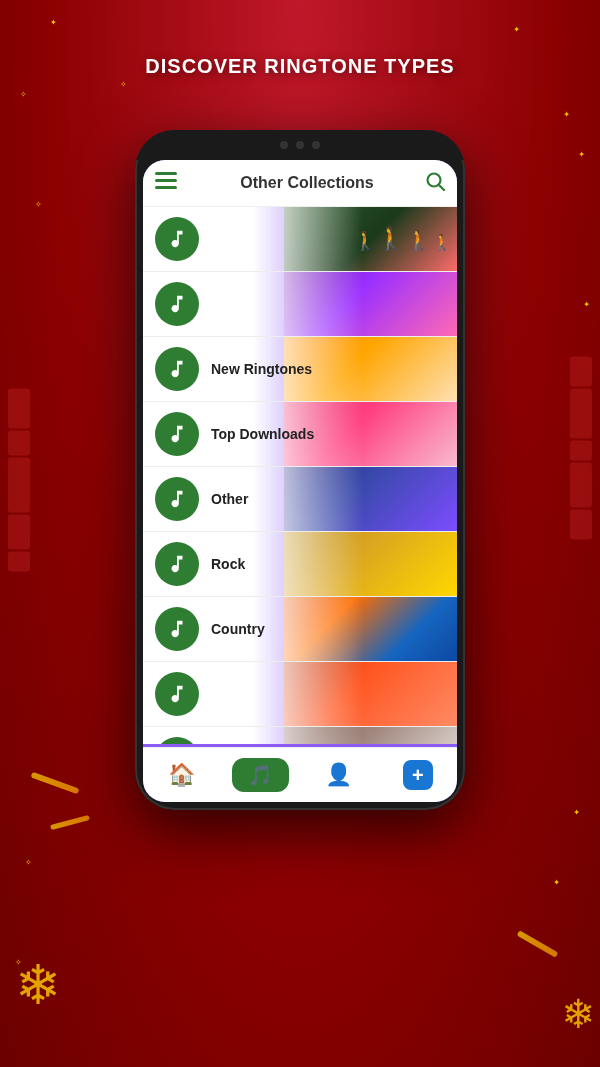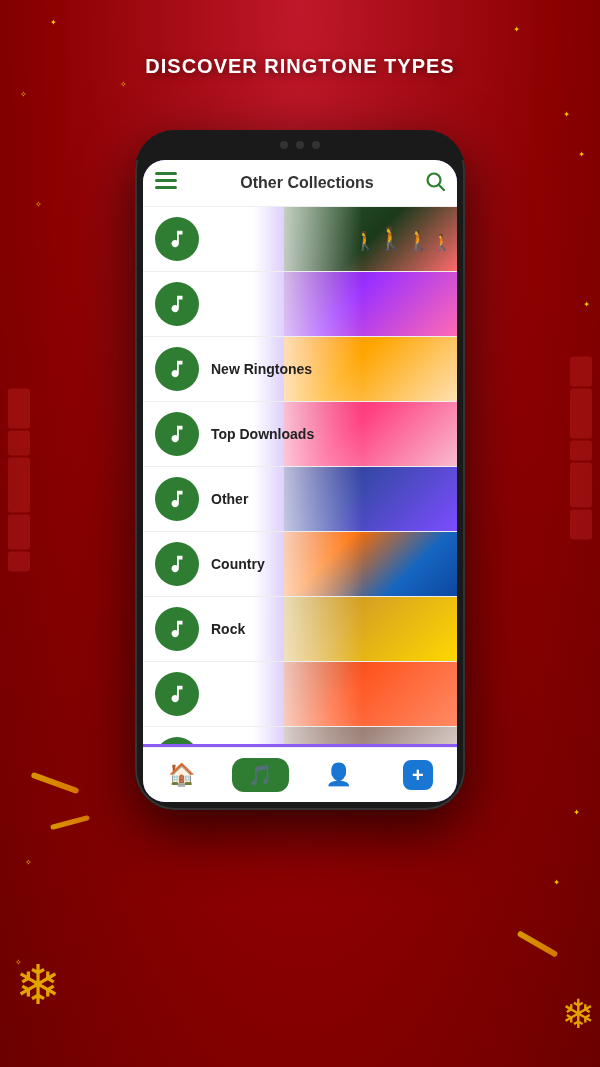--- a/index.html
+++ b/index.html
@@ -379,39 +379,39 @@
         <div class="item-bg-overlay"></div>
         <div class="item-icon-wrap">
           <svg viewBox="0 0 24 24">
               <path d="M12 3v10.55c-.59-.34-1.27-.55-2-.55-2.21 0-4 1.79-4 4s1.79 4 4 4 4-1.79 4-4V7h4V3h-6z"></path>
             </svg>
         </div>
         <span class="item-label">Other</span>
       </div>
 
       <div class="list-item">
+        <div class="item-bg bg-rock"></div>
+        <div class="item-bg-overlay"></div>
+        <div class="item-icon-wrap">
+          <svg viewBox="0 0 24 24">
+              <path d="M12 3v10.55c-.59-.34-1.27-.55-2-.55-2.21 0-4 1.79-4 4s1.79 4 4 4 4-1.79 4-4V7h4V3h-6z"></path>
+            </svg>
+        </div>
+        <span class="item-label">Rock</span>
+      </div>
+
+      <div class="list-item">
         <div class="item-bg bg-country"></div>
         <div class="item-bg-overlay"></div>
         <div class="item-icon-wrap">
           <svg viewBox="0 0 24 24">
               <path d="M12 3v10.55c-.59-.34-1.27-.55-2-.55-2.21 0-4 1.79-4 4s1.79 4 4 4 4-1.79 4-4V7h4V3h-6z"></path>
             </svg>
         </div>
         <span class="item-label">Country</span>
-      </div>
-
-      <div class="list-item">
-        <div class="item-bg bg-rock"></div>
-        <div class="item-bg-overlay"></div>
-        <div class="item-icon-wrap">
-          <svg viewBox="0 0 24 24">
-              <path d="M12 3v10.55c-.59-.34-1.27-.55-2-.55-2.21 0-4 1.79-4 4s1.79 4 4 4 4-1.79 4-4V7h4V3h-6z"></path>
-            </svg>
-        </div>
-        <span class="item-label">Rock</span>
       </div>
 
       <div class="list-item">
         <div class="item-bg bg-pop"></div>
         <div class="item-bg-overlay"></div>
         <div class="item-icon-wrap">
           <svg viewBox="0 0 24 24">
               <path d="M12 3v10.55c-.59-.34-1.27-.55-2-.55-2.21 0-4 1.79-4 4s1.79 4 4 4 4-1.79 4-4V7h4V3h-6z"></path>
             </svg>
         </div>

